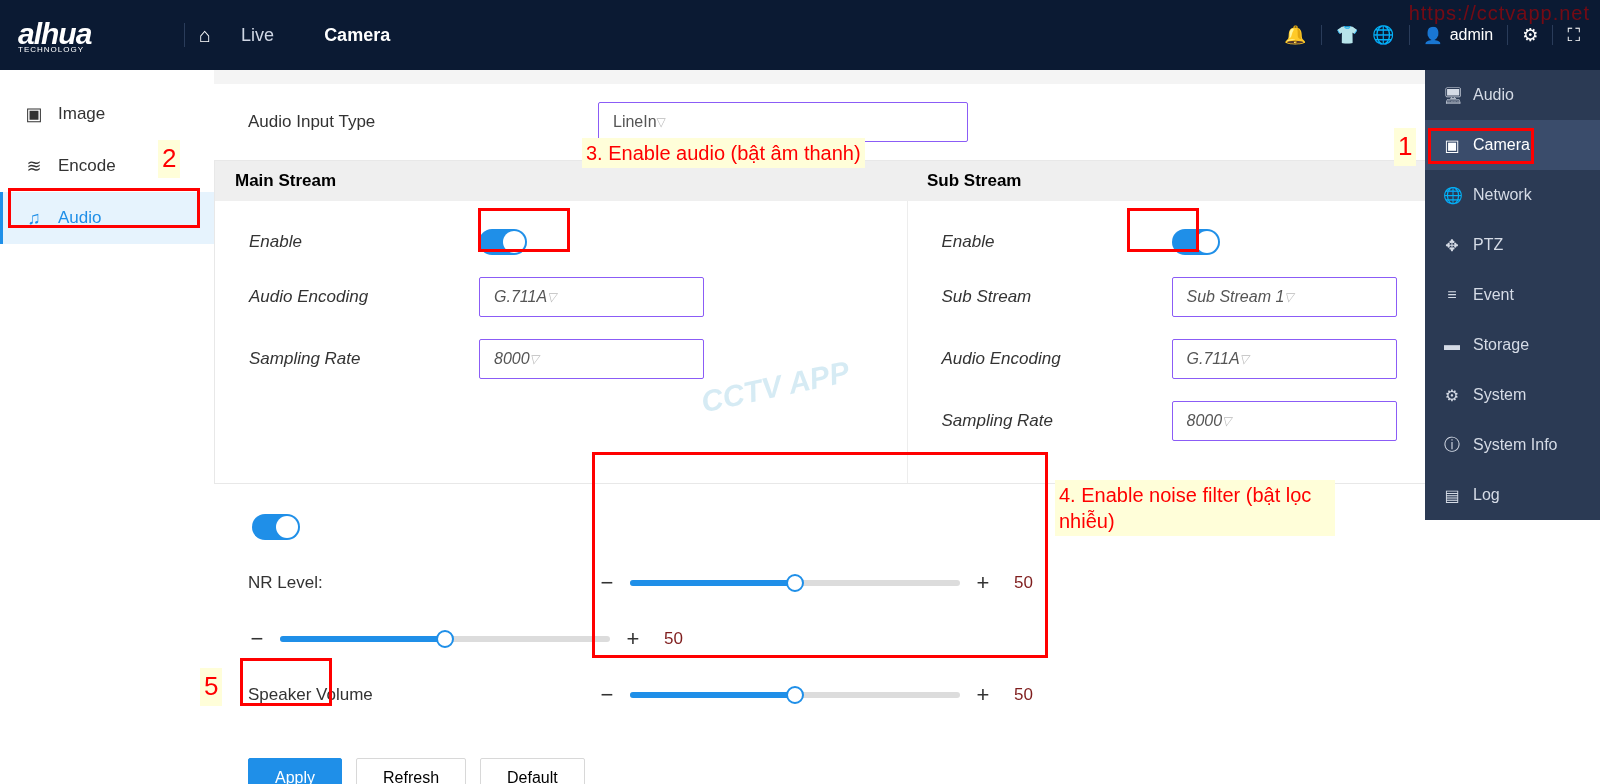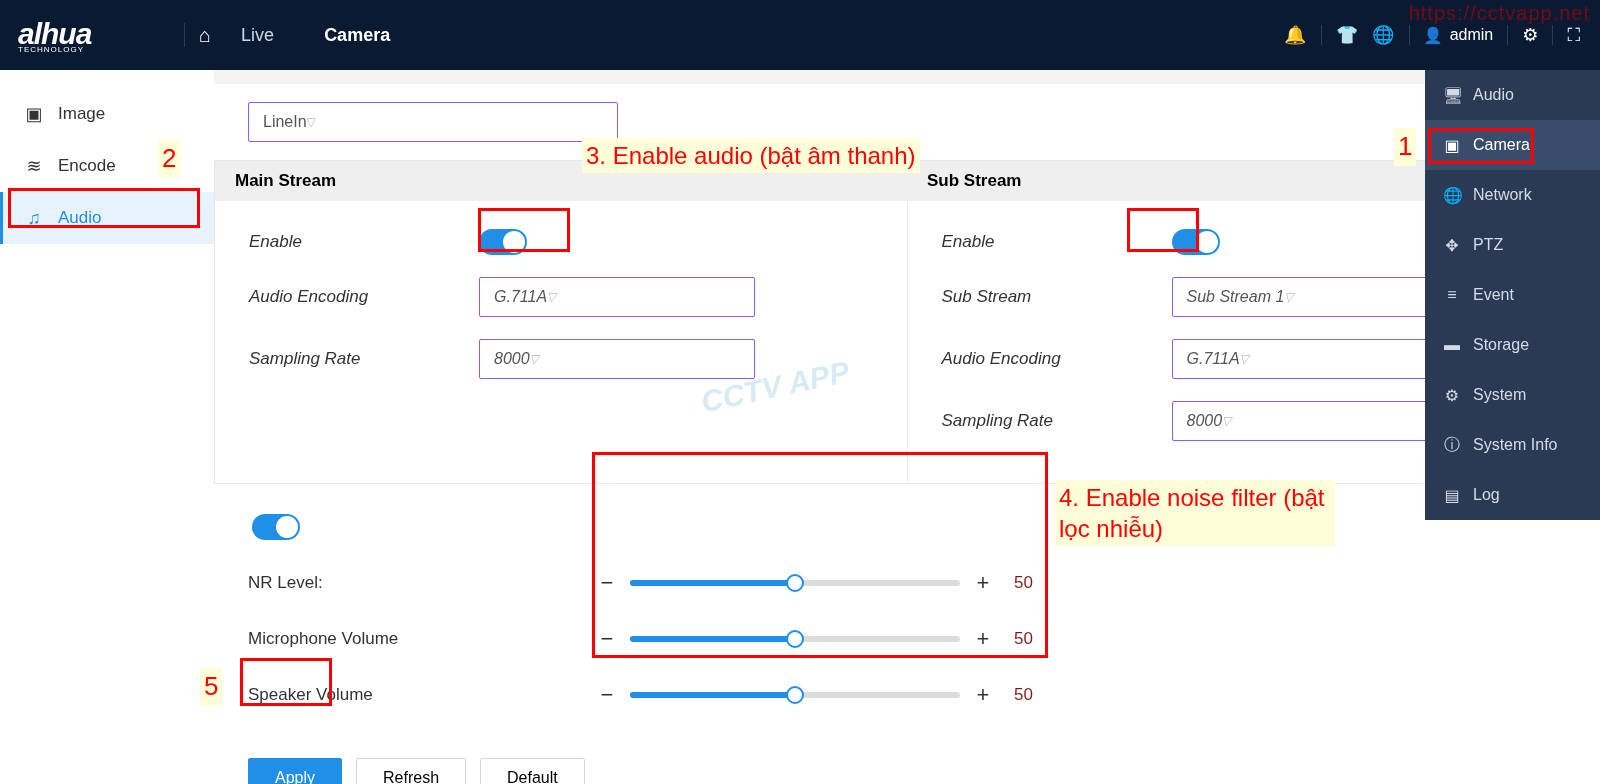--- a/index.html
+++ b/index.html
@@ -25,21 +25,21 @@
 .leftnav-item.active { background: #e6f3fd; color: #1f8fe8; border-left: 3px solid #1f8fe8; padding-left: 21px; }
 .leftnav-item.active .ln-icon { color: #1f8fe8; }
 .ln-icon { font-size: 18px; color: #333; width: 20px; text-align: center; }
 
 .main { flex: 1; background: #f4f4f4; padding: 14px 0 0 0; position: relative; height: 100%; }
 .panel { background: #fff; margin: 0 0 0 0; }
 .field-top { display: flex; align-items: center; padding: 18px 0 18px 34px; }
 .field-label { width: 350px; font-size: 17px; color: #333; }
 .field-label2 { width: 230px; font-size: 17px; color: #333; }
 .select { border: 1px solid #8b5cf6; background: #fff; height: 40px; width: 370px; display: flex; align-items: center; padding: 0 14px; color: #555; justify-content: flex-start; cursor: pointer; border-radius: 2px; }
-.select.small { width: 276px; }
+.select.small { width: 225px; }
 .chev { color: #bbb; font-size: 12px; }
 
 .stream-section { border: 1px solid #e8e8e8; background: #fff; }
 .stream-header { background: #efefef; display: flex; height: 40px; }
 .stream-title { flex: 1; font-weight: 700; font-size: 17px; display: flex; align-items: center; padding-left: 20px; }
 .stream-body { display: flex; min-height: 270px; }
 .stream-col { flex: 1; padding: 28px 34px 20px 34px; font-style: italic; }
 .stream-col:first-child { border-right: 1px solid #ededed; }
 .row { display: flex; align-items: center; margin-bottom: 22px; }
 .toggle { width: 48px; height: 26px; background: #1f8fe8; border-radius: 26px; position: relative; cursor: pointer; }
@@ -59,21 +59,21 @@
 .btn { height: 40px; padding: 0 26px; font-size: 16px; border: 1px solid #d8d8d8; background: #fff; cursor: pointer; border-radius: 2px; }
 .btn.primary { background: #1f8fe8; color: #fff; border-color: #1f8fe8; }
 
 
 .rightnav { position: absolute; right: 0; top: 70px; width: 175px; background: #2b3a54; }
 .rn-item { height: 50px; display: flex; align-items: center; gap: 12px; padding-left: 18px; color: #d5dbe6; font-size: 16px; cursor: pointer; }
 .rn-item.active { background: #3a4c6b; color: #fff; }
 .rn-icon { font-size: 16px; width: 18px; text-align: center; }
 
 
-.anno { position: absolute; color: #ff0000; font-size: 24px; background: #fffed9; padding: 2px 4px; pointer-events: none; line-height: 1.3; }
+.anno { position: absolute; color: #ff0000; font-size: 20px; background: #fffed9; padding: 2px 4px; pointer-events: none; line-height: 1.3; }
 .anno-num { font-size: 26px; font-weight: normal; }
 .anno-box { position: absolute; border: 3px solid #ff0000; pointer-events: none; background: transparent; }
 .watermark-url { position: absolute; right: 10px; top: 2px; color: rgba(187,0,0,0.6); font-size: 20px; pointer-events: none; letter-spacing: 1px; }
 .watermark-center { position: absolute; left: 700px; top: 370px; transform: rotate(-12deg); font-size: 30px; color: rgba(120,190,220,0.3); font-weight: bold; font-style: italic; pointer-events: none; }
 </style>
 </head>
 <body>
 
 <div class="topbar">
   <div class="logo">
@@ -119,20 +119,21 @@
     <div class="leftnav-item active">
       <span class="ln-icon">♫</span>
       <span>Audio</span>
     </div>
   </div>
 
   <div class="main">
     <div class="panel">
 
       <div class="field-top">
+        <span class="field-label">Audio Input Type</span>
         <div class="select">
           <span>LineIn</span>
           <span class="chev">▽</span>
         </div>
       </div>
 
       <div class="stream-section">
         <div class="stream-header">
           <div class="stream-title">Main Stream</div>
           <div class="stream-title">Sub Stream</div>
@@ -211,21 +212,20 @@
             <div class="slider-track">
                 <div class="slider-fill"></div>
                 <div class="slider-thumb"></div>
               </div>
             <span class="slider-plus">+</span>
             <span class="slider-val">50</span>
           </div>
         </div>
 
         <div class="slider-row">
-          <span class="slider-label">Microphone Volume</span>
           <div class="slider-ctl">
             <span class="slider-minus">−</span>
             <div class="slider-track">
                 <div class="slider-fill"></div>
                 <div class="slider-thumb"></div>
               </div>
             <span class="slider-plus">+</span>
             <span class="slider-val">50</span>
           </div>
         </div>

